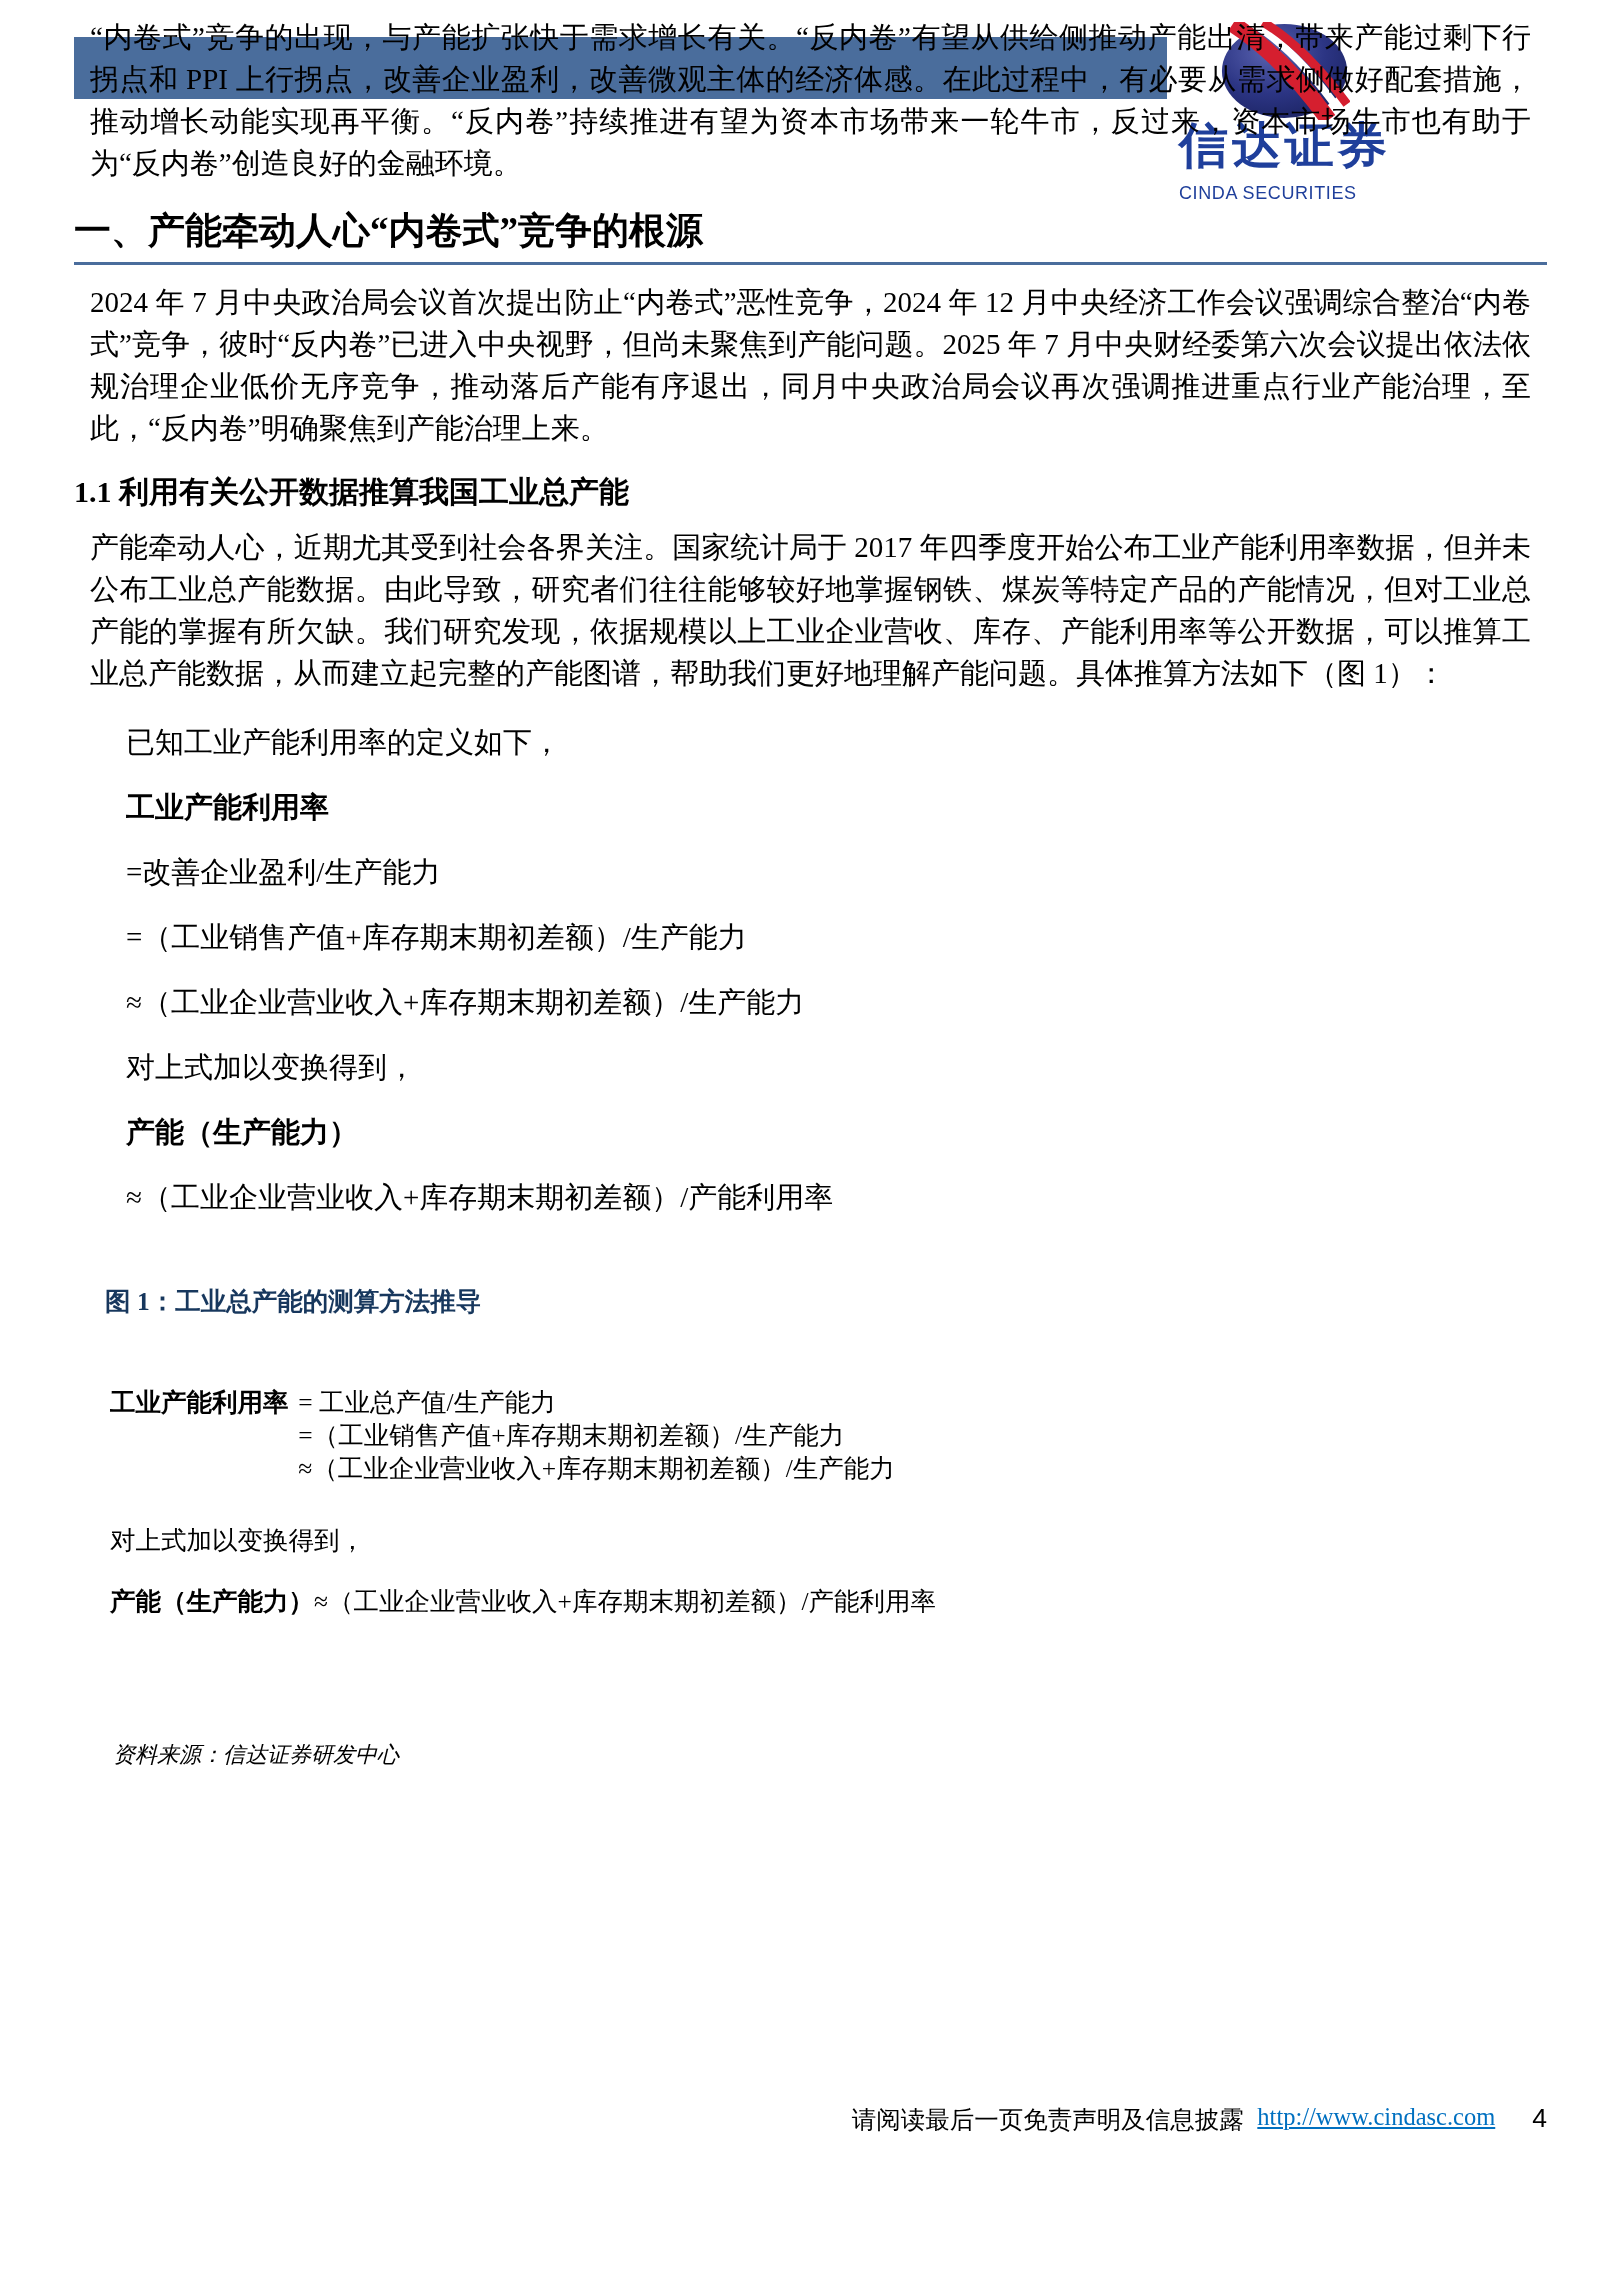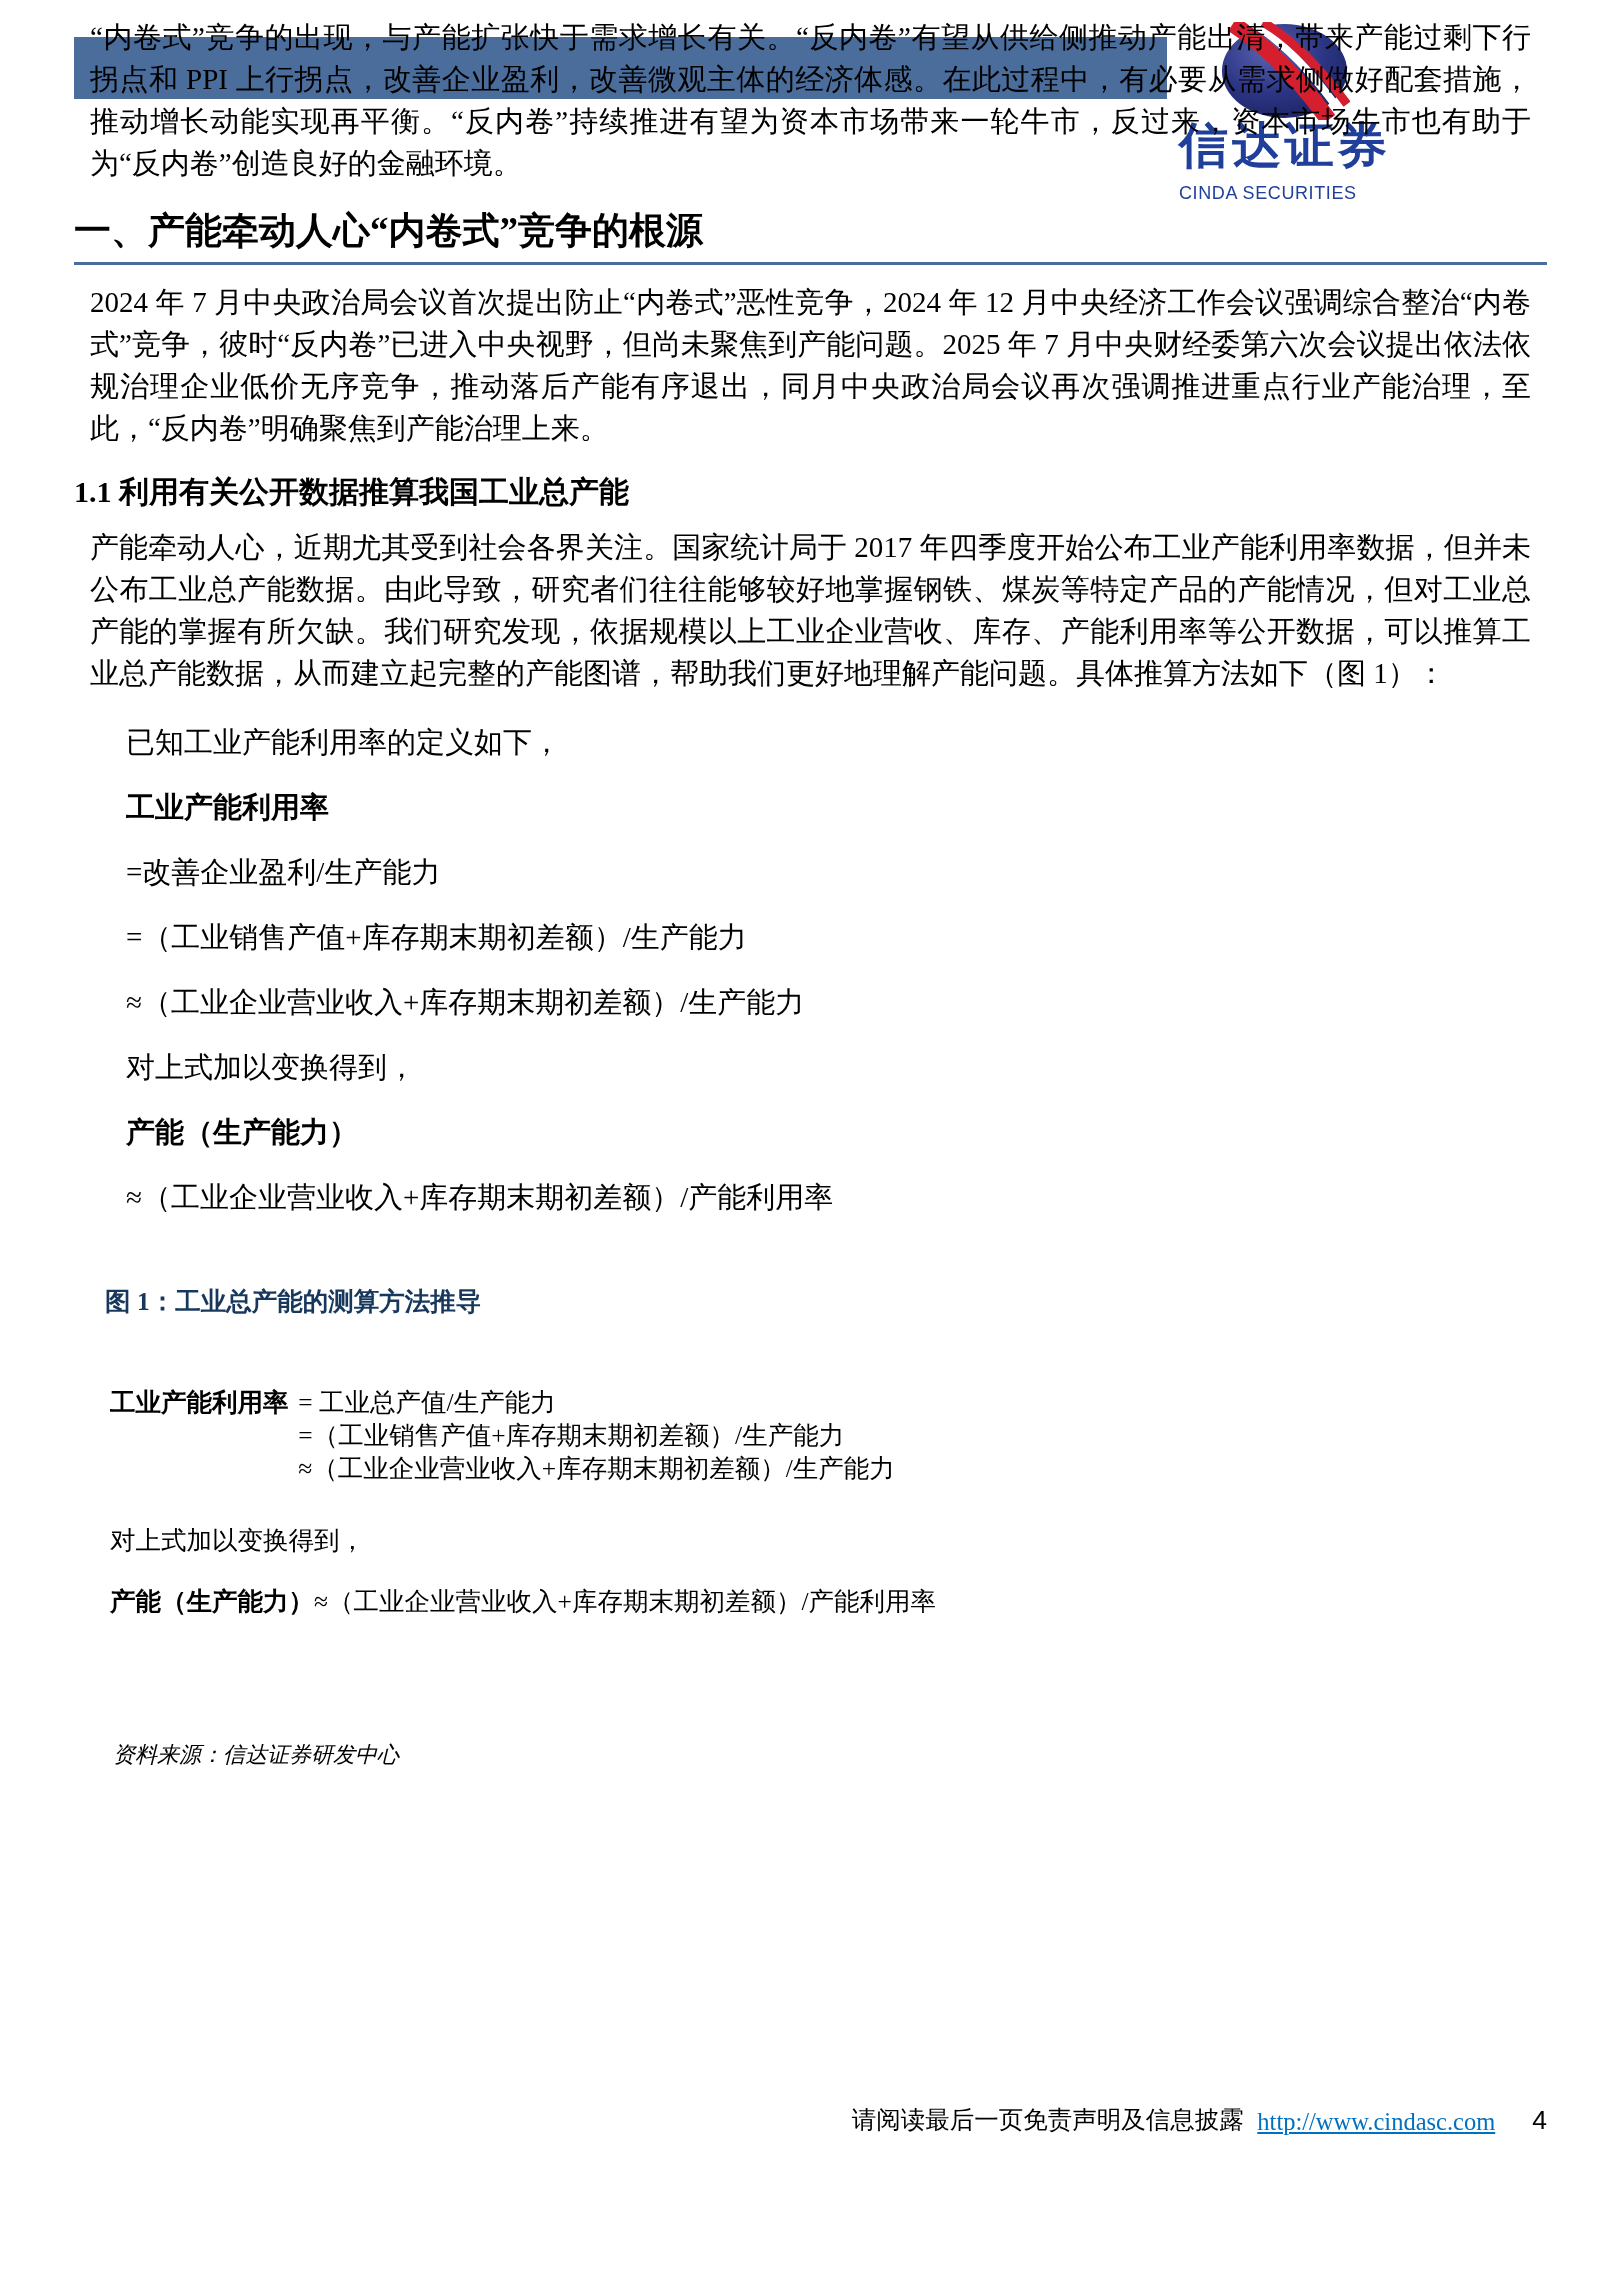--- a/index.html
+++ b/index.html
@@ -52,21 +52,21 @@
   .fig-body { margin-top:67px; padding-left:36px; font-size:25.5px; line-height:33px; }
   .fig-formula { display:flex; align-items:flex-start; }
   .fig-lhs { font-weight:bold; white-space:nowrap; margin-right:9.8px; }
   .fig-rhs div { white-space:nowrap; }
   .fig-note { margin-top:39px; }
   .fig-result { margin-top:27.4px; white-space:nowrap; }
   .fig-source { margin-top:122px; padding-left:39px; font-size:22px; font-style:italic; }
   
   .footer {
     position:absolute; top:2103px; right:74px;
-    font-size:24.5px; display:flex; align-items:flex-end; white-space:nowrap;
+    font-size:24.5px; display:flex; align-items:flex-start; white-space:nowrap;
   }
   .footer .disc { margin-right:13.7px; }
   .footer a { color:var(--link_blue,#0070C0); text-decoration:underline; cursor:pointer; }
   .pagenum {
     margin-left:37px; font-family:"Liberation Sans","DejaVu Sans",sans-serif;
     font-size:26.5px;
   }
 </style>
 </head>
 <body>

